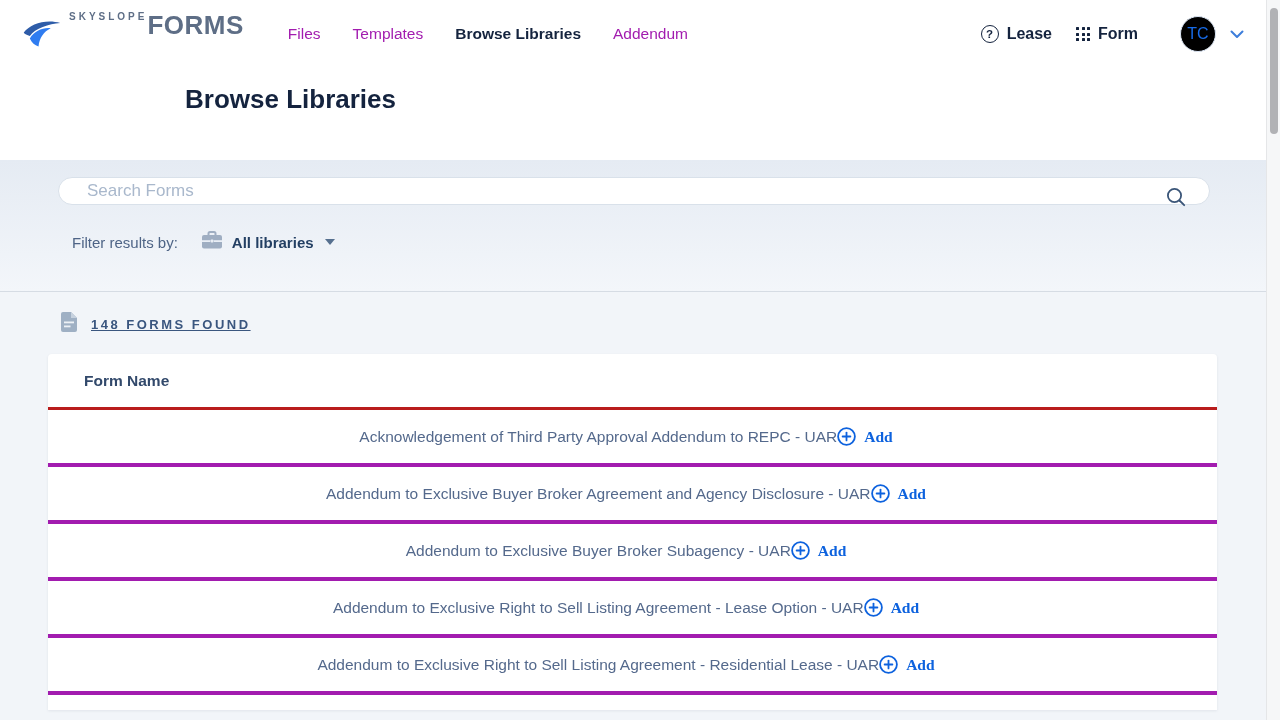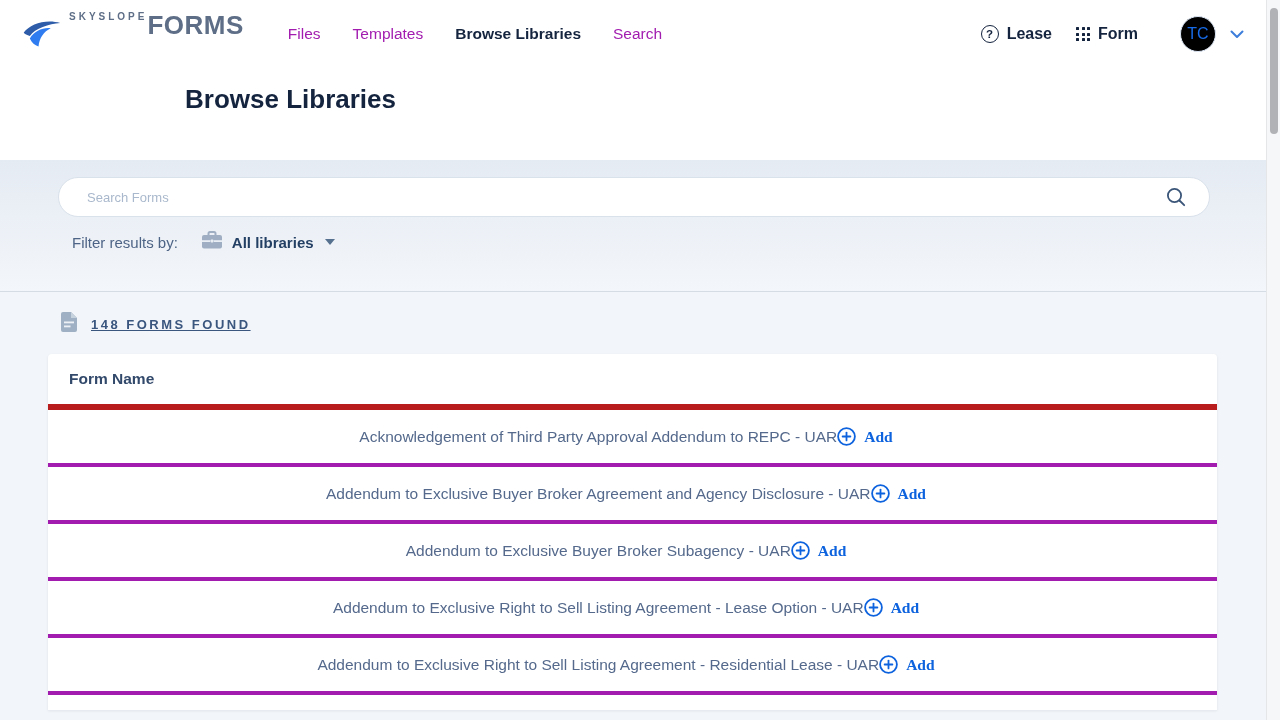--- a/index.html
+++ b/index.html
@@ -53,23 +53,23 @@
 
   
   .search-section {
     height: 132px;
     background: linear-gradient(#E5EBF3, #F3F6FA);
     border-bottom: 1px solid #D6DCE4;
     padding: 17px 56px 0 58px;
   }
   .search-box { position: relative; height: 40px; }
   .search-input {
-    width: 100%; height: 40px; border-radius: 20px;
+    width: 100%; height: 28px; border-radius: 20px;
     border: 1px solid #D9E1EA; background: #ffffff;
-    padding: 0 52px 0 28px; font-size: 13px; color: #0f766e; outline: none;
+    padding: 0 52px 0 28px; font-size: 17px; color: #0f766e; outline: none;
     font-family: "Liberation Sans", sans-serif;
   }
   .search-input::placeholder { color: #A9B8CC; }
   .search-glyph { position: absolute; right: 24px; top: 10px; cursor: pointer; }
 
   .filter-row { display: flex; align-items: center; margin: 14px 0 0 14px; }
   .filter-label { font-size: 15px; color: #4E6486; }
   .filter-control { display: flex; align-items: center; margin-left: 24px; cursor: pointer; }
   .filter-value { font-size: 15px; font-weight: bold; color: #233F63; margin-left: 10px; }
   .caret-down {
@@ -83,22 +83,22 @@
   .found-row { display: flex; align-items: center; padding: 20px 0 0 61px; }
   .found-text {
     margin-left: 14px; font-size: 13px; font-weight: bold;
     letter-spacing: 2.5px; color: #3A567F; text-decoration: underline;
   }
   .table-card {
     margin: 18px 0 0 48px; width: 1169px; background: #ffffff;
     border-radius: 4px 4px 0 0; box-shadow: 0 1px 3px rgba(20,35,62,0.08);
   }
   .thead {
-    height: 56px; display: flex; align-items: center; padding: 0 21px;
-    border-bottom: 6px solid #b91c1c;
+    height: 56px; display: flex; align-items: center; padding: 0 36px;
+    border-bottom: 3px solid #b91c1c;
     font-size: 15.5px; font-weight: bold; color: #32496B;
   }
   .trow {
     height: 57px; display: flex; align-items: center; justify-content: center;
     padding: 0 37px 0 24px; border-bottom: 4px solid #a21caf;
   }
   .row-name { font-size: 15.5px; color: #54698C; }
   .add-btn { display: flex; align-items: center; gap: 8px; cursor: pointer; font-family: Liberation Serif, serif; }
   .add-label { font-size: 15.5px; font-weight: bold; color: #0D62DE; }
   .trow-stub { height: 15px; background: #ffffff; }
@@ -131,21 +131,21 @@
         <span class="logo-text">
           <span class="logo-top">SKYSLOPE</span>
           <span class="logo-bottom">FORMS</span>
         </span>
       </div>
 
       <div class="nav">
         <span class="nav-item">Files</span>
         <span class="nav-item">Templates</span>
         <span class="nav-item active">Browse Libraries</span>
-        <span class="nav-item">Search</span>
+        <span class="nav-item">Addendum</span>
       </div>
 
       <div class="topbar-spacer"></div>
 
       <div class="topbar-right">
         <div class="action">
           <span class="help-glyph">?</span>
           <span class="action-label">Lease</span>
         </div>
         <div class="action apps-action">

